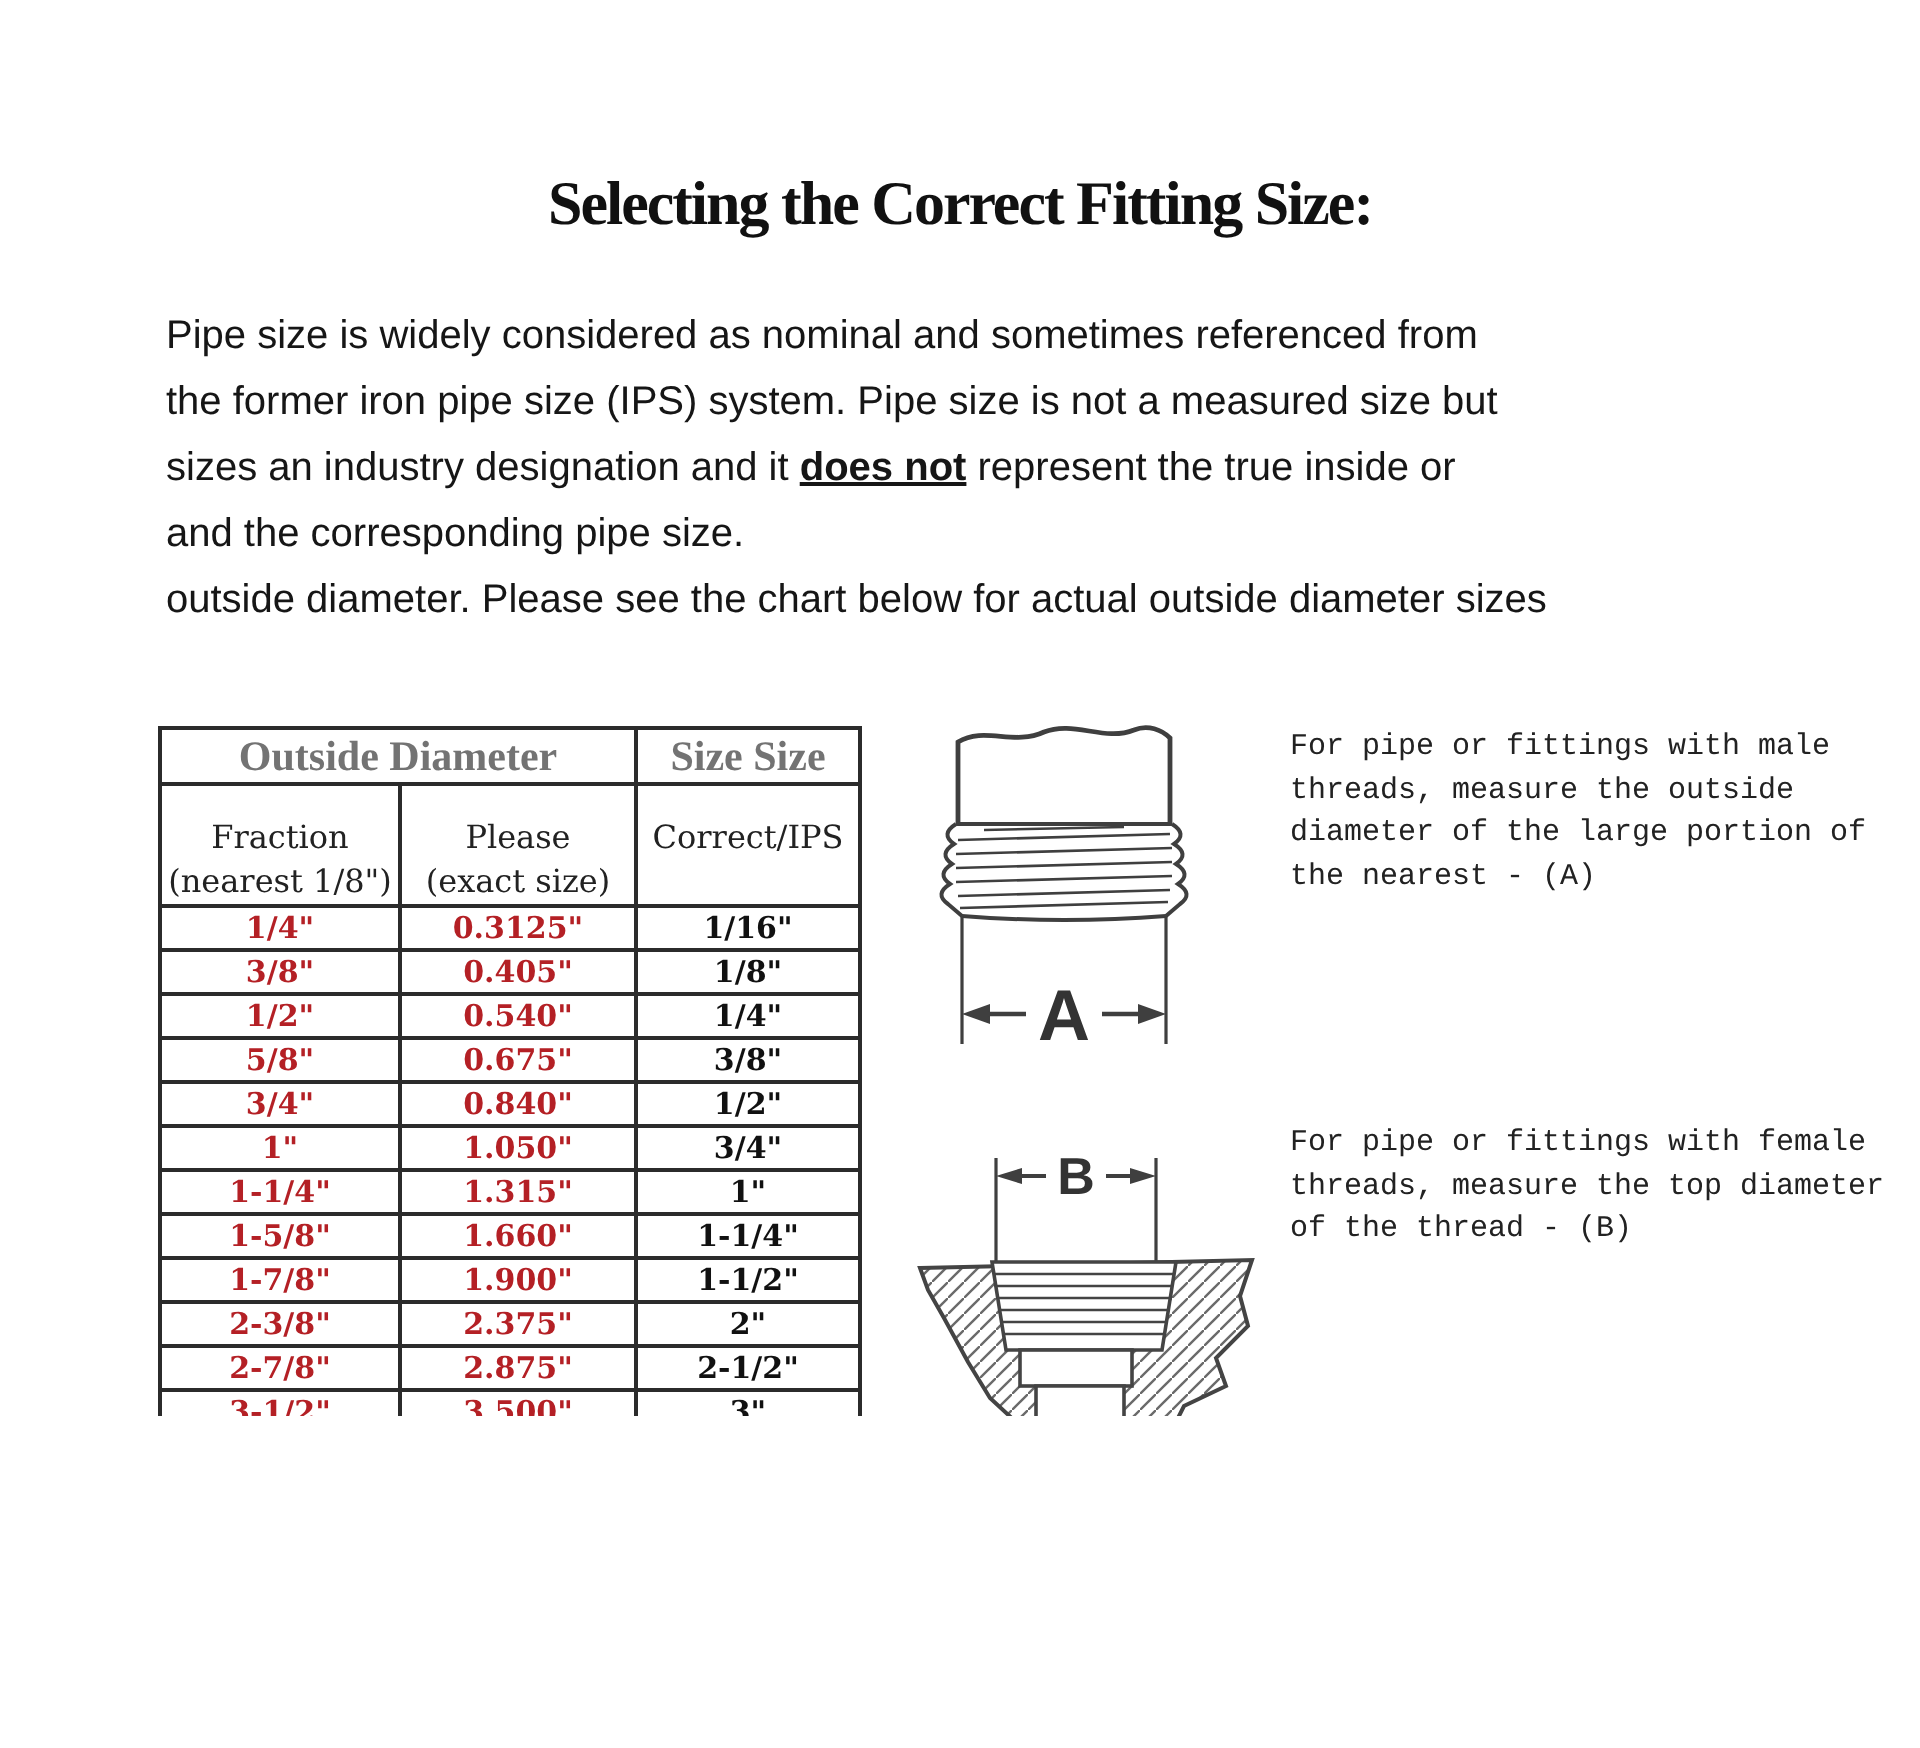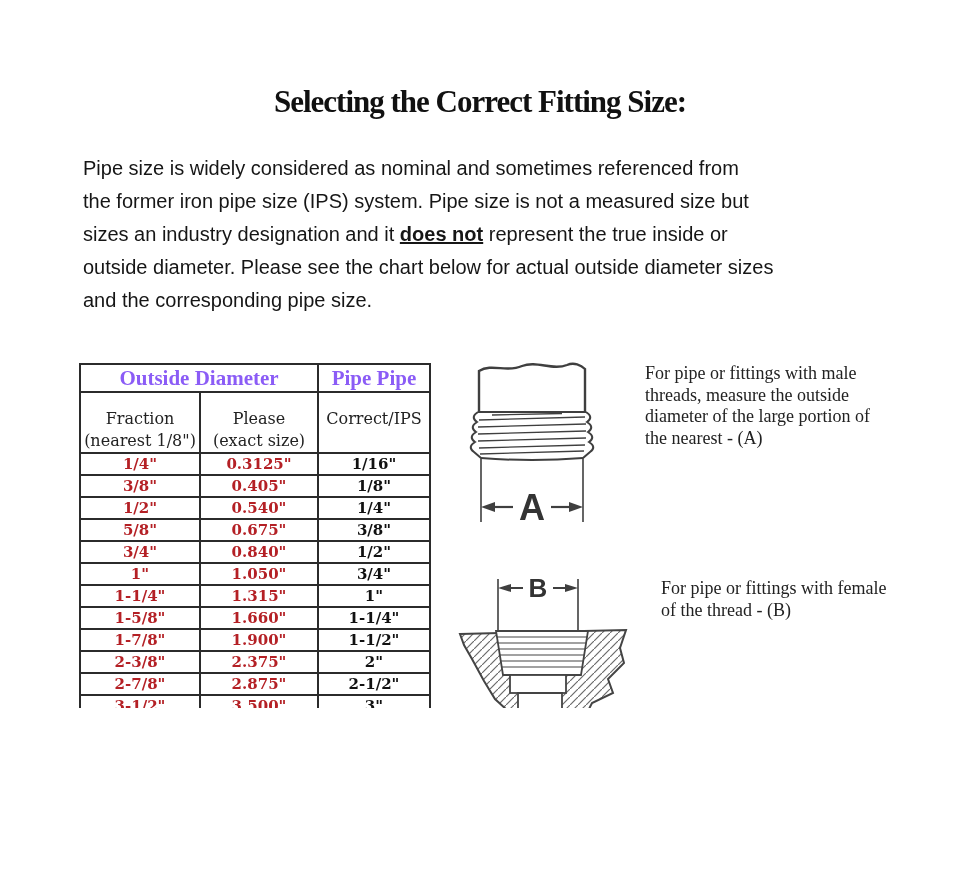--- a/index.html
+++ b/index.html
@@ -24,69 +24,69 @@
     position:absolute;left:79px;top:363px;border-collapse:collapse;
     table-layout:fixed;background:#fff;
   }
   .size-table th,.size-table td{
     border:2px solid #2b2b2b;padding:0;text-align:center;overflow:hidden;
   }
   .size-table .col-fraction{width:120px;}
   .size-table .col-decimal{width:118px;}
   .size-table .col-pipe{width:112px;}
   .size-table .group-header{
-    height:26px;font-family:"Liberation Serif", serif;font-weight:bold;font-size:21px;color:#8b5cf6;
+    height:26px;font-family:"Liberation Serif", serif;font-weight:bold;font-size:21px;color:#737373;
   }
   .size-table .sub-header{
     height:44px;vertical-align:top;font-family:"DejaVu Serif", serif;
     font-weight:normal;font-size:16px;line-height:22px;color:#222;padding-top:15px;
   }
   .size-table .sub-header div{display:block;}
   .size-table td{
     height:20px;font-family:"DejaVu Serif", serif;font-weight:bold;font-size:15px;
   }
   .size-table td.red{color:#b42025;}
   .size-table td.black{color:#111;}
 
   
   .diagram-a{position:absolute;left:452px;top:357px;}
   .diagram-b{position:absolute;left:450px;top:553px;}
   .caption{
-    position:absolute;font-family:Liberation Serif, serif;
-    font-size:18px;line-height:21.5px;color:#222;
+    position:absolute;font-family:Liberation Mono, monospace;
+    font-size:15px;line-height:21.5px;color:#222;
   }
   .caption div{white-space:nowrap;}
   .caption-a{left:645px;top:363px;}
-  .caption-b{left:645px;top:578px;margin-left:16px;}
+  .caption-b{left:645px;top:561px;}
 </style>
 </head>
 <body>
 
 <div class="canvas">
 
   <div class="page-title">Selecting the Correct Fitting Size:</div>
 
   <div class="intro">
     <div class="line">Pipe size is widely considered as nominal and sometimes referenced from</div>
     <div class="line">the former iron pipe size (IPS) system. Pipe size is not a measured size but</div>
     <div class="line"><span>sizes an industry designation and it </span><span class="bold-underline">does not</span><span> represent the true inside or</span></div>
+    <div class="line">and the corresponding pipe size.</div>
     <div class="line">outside diameter. Please see the chart below for actual outside diameter sizes</div>
-    <div class="line">and the corresponding pipe size.</div>
   </div>
 
   <table class="size-table">
     <colgroup>
       <col class="col-fraction">
         <col class="col-decimal">
         <col class="col-pipe">
     </colgroup>
     <thead>
       <tr>
         <th class="group-header" colspan="2">Outside Diameter</th>
-        <th class="group-header">Pipe Pipe</th>
+        <th class="group-header">Size Size</th>
       </tr>
       <tr>
         <th class="sub-header">
           <div>Fraction</div>
           <div>(nearest 1/8")</div>
         </th>
         <th class="sub-header">
           <div>Please</div>
           <div>(exact size)</div>
         </th>
@@ -237,16 +237,17 @@
       <line x1="52" y1="114" x2="132" y2="114"></line>
     </g>
 
     <rect x="60" y="122" width="56" height="18" fill="#ffffff" stroke="#444" stroke-width="1.8"></rect>
 
     <path d="M68,140 L68,163 Q68,173 78,173 L102,173 Q112,173 112,163 L112,140 Z" fill="#ffffff" stroke="#444" stroke-width="1.8"></path>
   </svg>
 
   <div class="caption caption-b">
       <div>For pipe or fittings with female</div>
+      <div>threads, measure the top diameter</div>
       <div>of the thread - (B)</div>
     </div>
 
 </div>
 
 </body></html>

